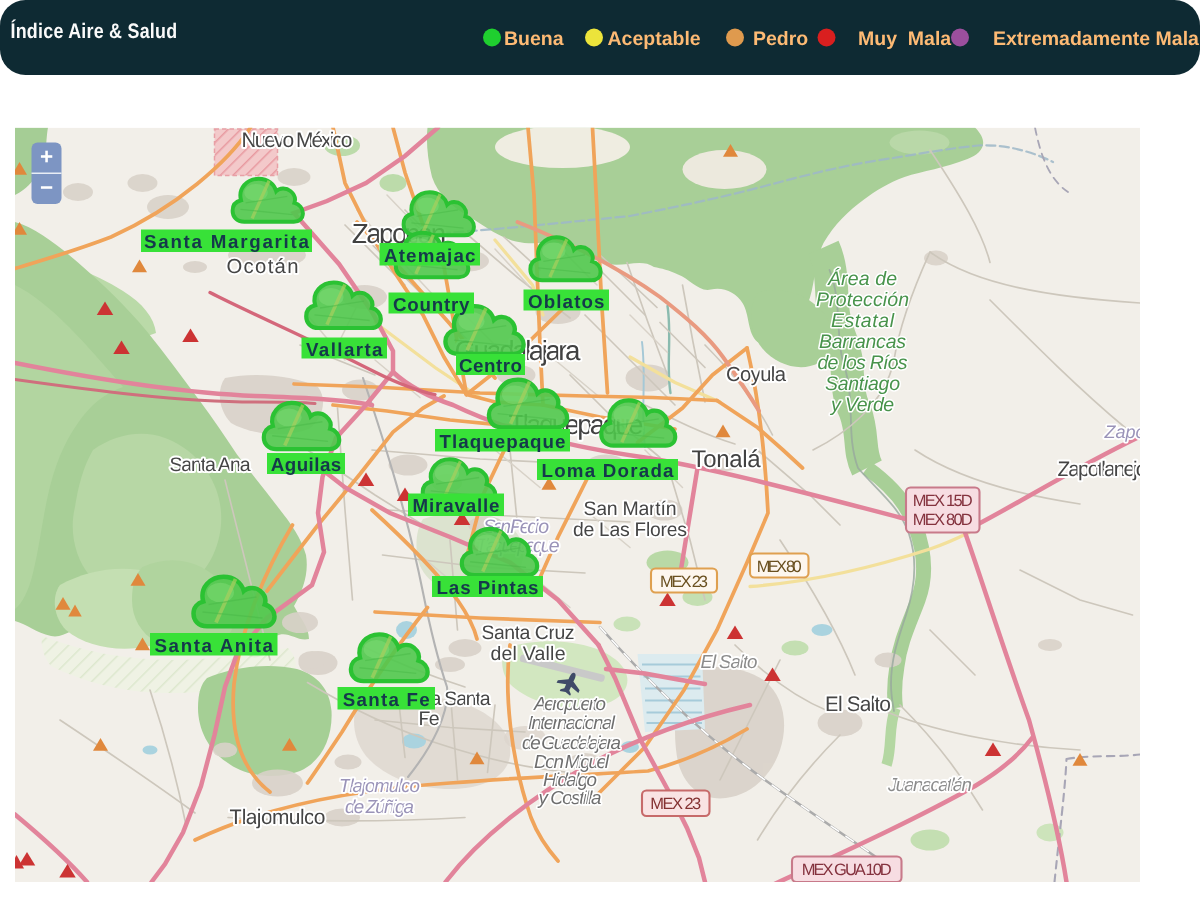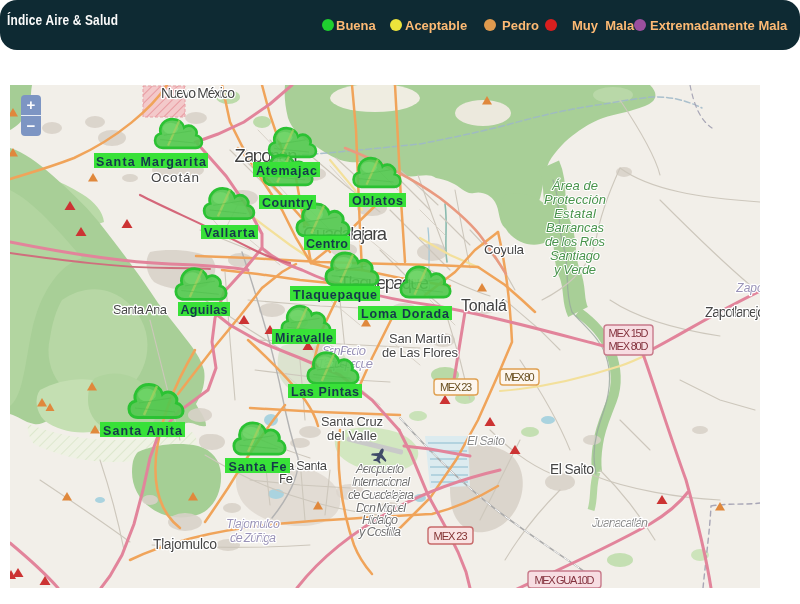--- a/index.html
+++ b/index.html
@@ -29,21 +29,21 @@
   <span class="li" style="left:484px">
       <span class="dot" style="background:#df9a4e;left:0"></span>
       <span class="lt" style="left:18px">Pedro</span>
     </span>
   <span class="li" style="left:545px">
       <span class="dot" style="background:#d91f1f;left:0"></span>
       <span class="lt" style="left:27px">Muy&nbsp;&nbsp;Mala</span>
     </span>
   <span class="li" style="left:634px">
       <span class="dot" style="background:#9b4f9e;left:0"></span>
-      <span class="lt" style="left:16px">Extremadamente Mala</span>
+      <span class="lt" style="left:28px">Extremadamente Mala</span>
     </span>
 </div>
 <div id="map">
 <svg width="750" height="503" viewBox="10 85 750 503">
 <defs>
 <symbol id="cld" viewBox="0 0 58 38" overflow="visible">
 <path d="M11,35.5 C5,35.5 2,31.5 2,27 C2,23 4.5,20 8.5,19 C6,10 13,2.5 22,2.5 C29,2.5 34,6.5 35.5,12 C38,9.5 43,9 46.5,12 C49.5,14.5 50.5,18 49.5,21 C53.5,22 56,25.5 56,29 C56,33 53,35.5 49,35.5 Z" fill="#50c84c" fill-opacity="0.9" stroke="#2bc233" stroke-width="3"></path>
 <ellipse cx="20" cy="13" rx="9" ry="6.5" fill="#86dd7b" opacity="0.45"></ellipse>
 <path d="M30,4 L17,33" stroke="#a8cf5e" stroke-width="2.5" opacity="0.7"></path>
 <path d="M8,26 L48,30 M12,21 L44,16" stroke="#49b948" stroke-width="1" opacity="0.5"></path>

